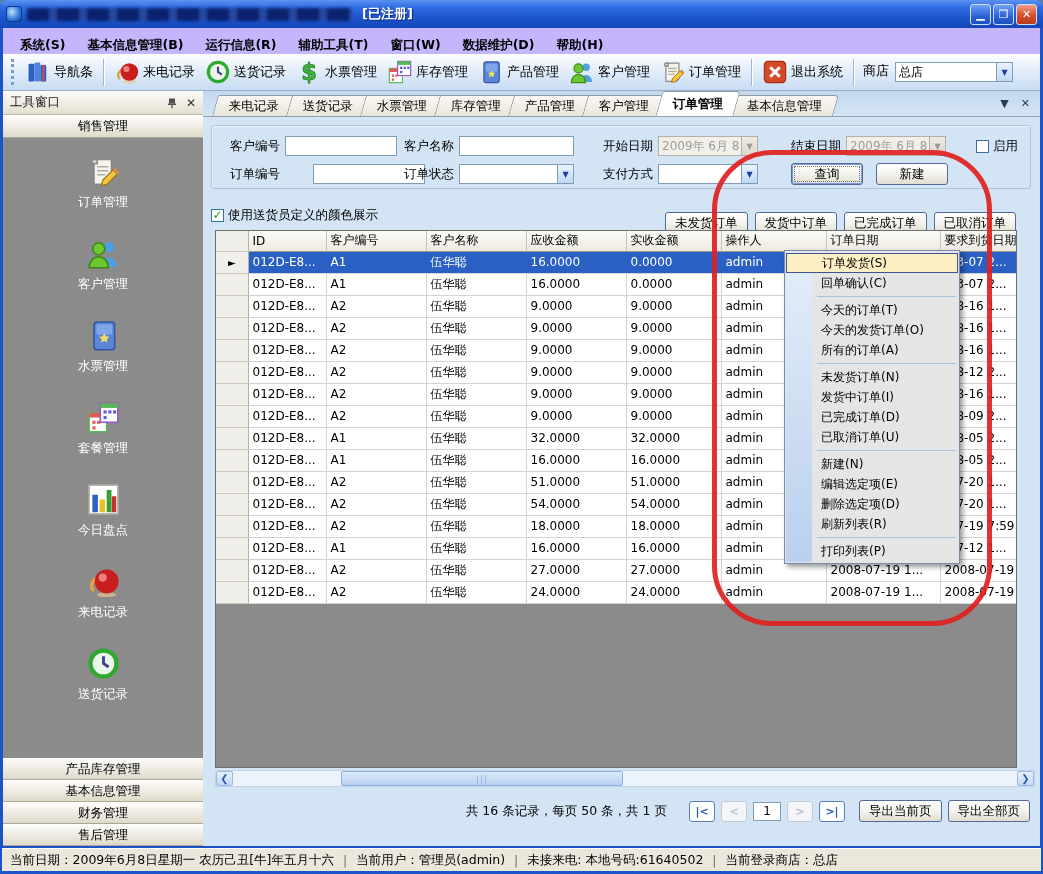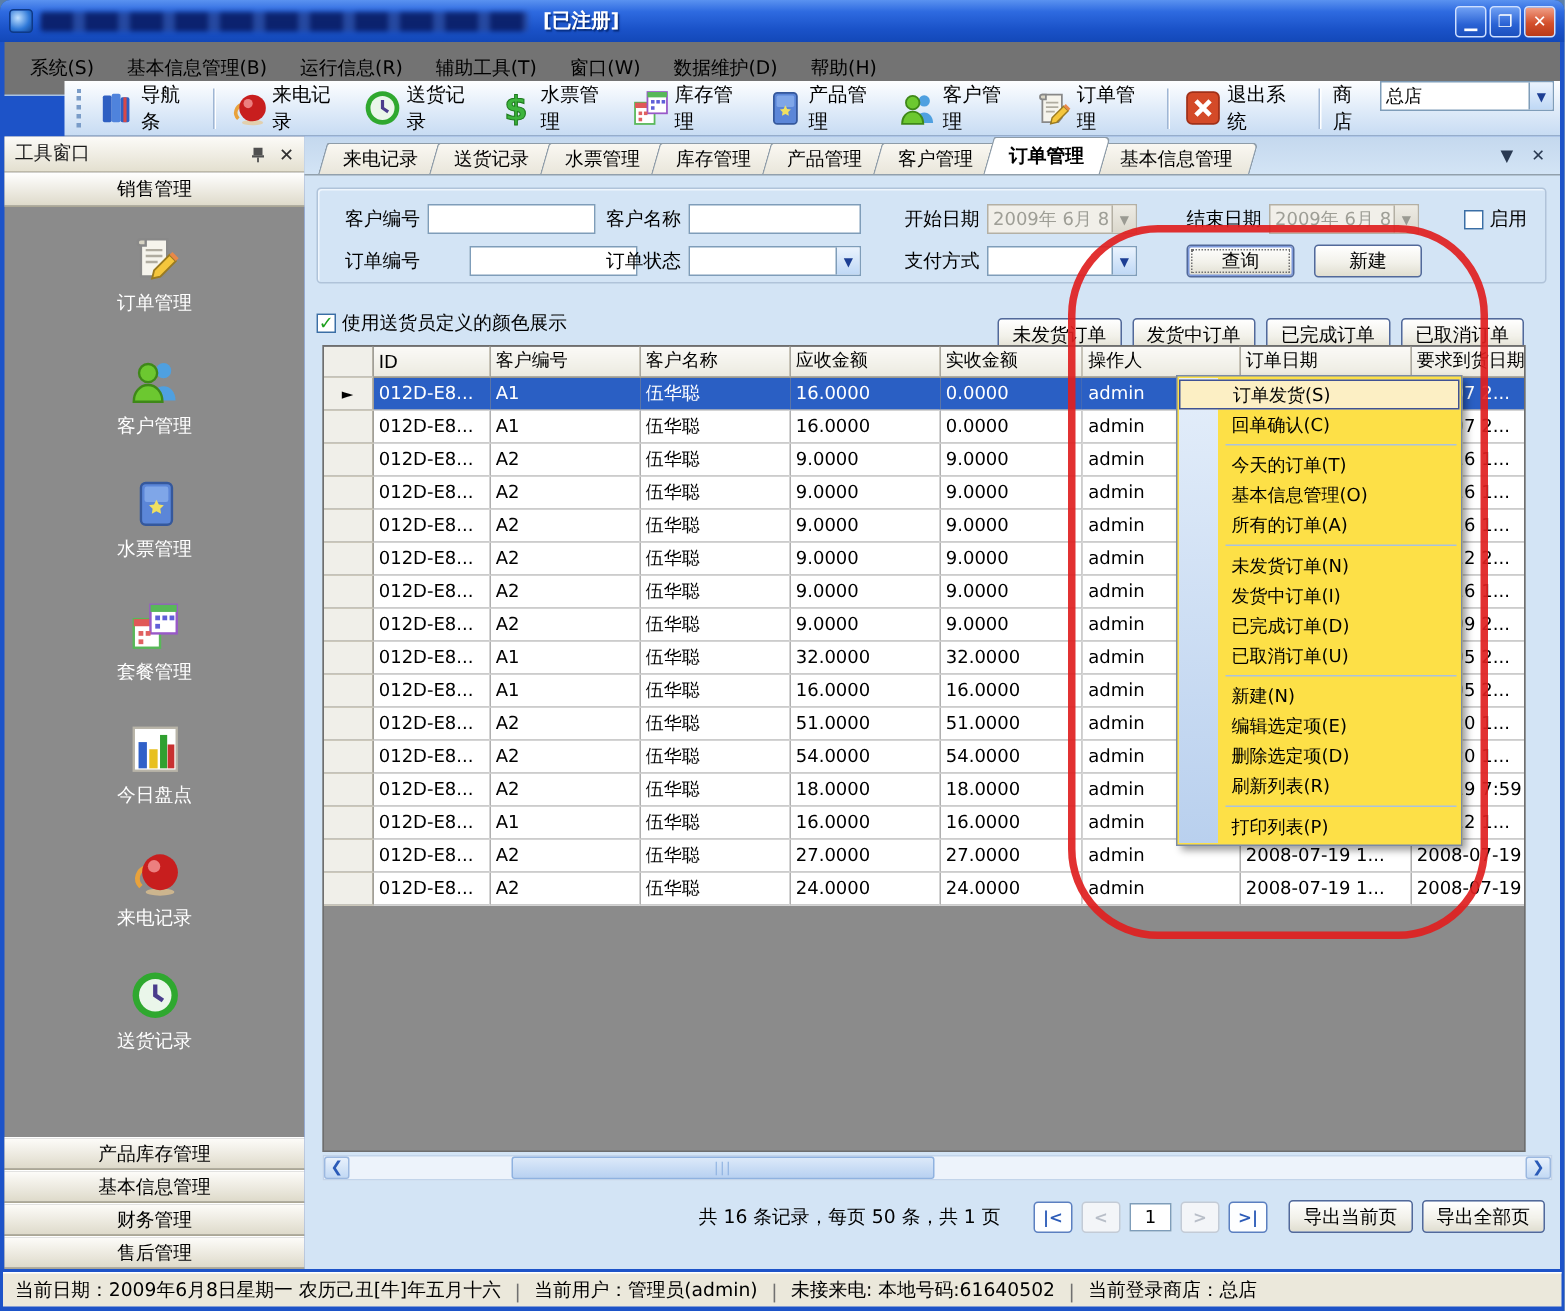--- a/index.html
+++ b/index.html
@@ -14,28 +14,28 @@
     background:radial-gradient(circle at 35% 35%,#BFE0FF,#2E78D8 60%,#14448F);border:1px solid #0E3A86;}
   .title-redacted{width:325px;height:13px;border-radius:2px;margin-right:10px;
     background:repeating-linear-gradient(90deg,#0A1E66 0 22px,#26479C 22px 30px);filter:blur(1.6px);opacity:.92;}
   .title-reg{color:#fff;font-weight:bold;font-size:13px;text-shadow:1px 1px 1px #062B7A;}
   .wbtns{margin-left:auto;display:flex;gap:2px;}
   .wbtn{width:21px;height:21px;border-radius:3px;border:1px solid #CFE0FF;color:#fff;font-size:11px;
     line-height:19px;text-align:center;background:linear-gradient(180deg,#6FA0F4,#2A62D4 60%,#1C50BE);}
   .wbtn.close{background:linear-gradient(180deg,#F0A088,#D4502C 55%,#B83A1A);}
 
   
-  .menubar{position:absolute;left:3px;right:3px;top:28px;height:36px;background:#737373;
-    border-bottom:1px solid #A9C2E2;display:flex;align-items:center;padding-left:6px;font-size:12.5px;}
+  .menubar{position:absolute;left:3px;right:3px;top:28px;height:36px;background:#c4b5fd;
+    border-bottom:1px solid #A9C2E2;display:flex;align-items:center;padding-left:6px;font-size:12.5px;font-weight:bold;}
   .mitem{padding:3px 11px;color:#000;}
 
   
   .toolbar{position:absolute;left:3px;right:3px;top:54px;height:37px;
     background:linear-gradient(180deg,#FDFEFF,#DCE9F8 60%,#C8DCF3);
-    border-bottom:1px solid #96ADCB;display:flex;align-items:center;padding:0 4px;margin-left:40px;}
+    border-bottom:1px solid #96ADCB;display:flex;align-items:center;padding:0 4px;}
   .tgrip{width:5px;height:26px;border-left:3px dotted #7A9CC8;margin:0 4px;}
   .titem{display:flex;align-items:center;gap:3px;padding:2px 5px;font-size:13px;color:#000;}
   .ticon{display:block;}
   .ticon svg{width:26px;height:26px;display:block;}
   .tsep{width:1px;height:27px;background:#9FB6D4;margin:0 5px;box-shadow:1px 0 0 #FFFFFF;}
   .shopwrap{display:flex;gap:6px;margin-left:4px;font-size:13px;}
 
   
   .sidebar{position:absolute;left:3px;top:91px;width:200px;height:755px;display:flex;flex-direction:column;background:#8B8B8B;}
   .sb-title{height:24px;background:linear-gradient(180deg,#FCFBF8,#E4E0D0);border-bottom:1px solid #BDB9A9;
@@ -115,21 +115,21 @@
     font-size:11px;font-weight:bold;text-align:center;line-height:19px;padding:0 3px;}
   .navbtn.dis{color:#B8BEC8;border-color:#C3CBD6;background:#F3F5F8;}
   .pageinput{width:28px;height:19px;border:1px solid #7F9DB9;text-align:center;font-size:12px;}
 
   
   .statusbar{position:absolute;left:2px;right:2px;top:848px;height:23px;background:#EBE8DB;border-top:1px solid #FFFFFF;
     display:flex;align-items:center;gap:9px;padding:0 8px;font-size:12.5px;white-space:nowrap;overflow:hidden;}
   .ssep{color:#707070;}
 
   
-  #ctxmenu{position:absolute;left:784px;top:250px;width:191px;background:#fde047;border:1px solid #7A8AA8;
+  #ctxmenu{position:absolute;left:784px;top:250px;width:176px;background:#e5e5e5;border:1px solid #7A8AA8;
     box-shadow:3px 3px 5px rgba(0,0,0,.4);padding:2px 0;z-index:40;}
   #ctxmenu::before{content:"";position:absolute;left:1px;top:1px;bottom:1px;width:26px;
     background:linear-gradient(180deg,#E4EEFA,#B9D0EE);}
   .cmi{position:relative;height:20px;line-height:20px;padding-left:36px;font-size:12px;z-index:1;white-space:nowrap;}
   .cmi.hl{height:20px;line-height:18px;background:#FCEFC4;border:1px solid #3F5294;margin:0 1px;padding-left:35px;}
   .csep{position:relative;z-index:1;height:1px;background:#AAC2DE;margin:3px 3px 3px 32px;}
 
   
   #annot{position:absolute;left:712px;top:150px;width:280px;height:476px;border:5px solid #E02020;
     border-radius:60px;z-index:60;pointer-events:none;opacity:.92;}
@@ -727,21 +727,21 @@
       <span class="sseg">未接来电: 本地号码:61640502</span>
       <span class="ssep">|</span>
       <span class="sseg">当前登录商店：总店</span>
     </div>
 
   <div id="ctxmenu">
       <div class="cmi hl">订单发货(S)</div>
       <div class="cmi">回单确认(C)</div>
       <div class="csep"></div>
       <div class="cmi">今天的订单(T)</div>
-      <div class="cmi">基本信息管理(O)</div>
+      <div class="cmi">今天的发货订单(O)</div>
       <div class="cmi">所有的订单(A)</div>
       <div class="csep"></div>
       <div class="cmi">未发货订单(N)</div>
       <div class="cmi">发货中订单(I)</div>
       <div class="cmi">已完成订单(D)</div>
       <div class="cmi">已取消订单(U)</div>
       <div class="csep"></div>
       <div class="cmi">新建(N)</div>
       <div class="cmi">编辑选定项(E)</div>
       <div class="cmi">删除选定项(D)</div>

